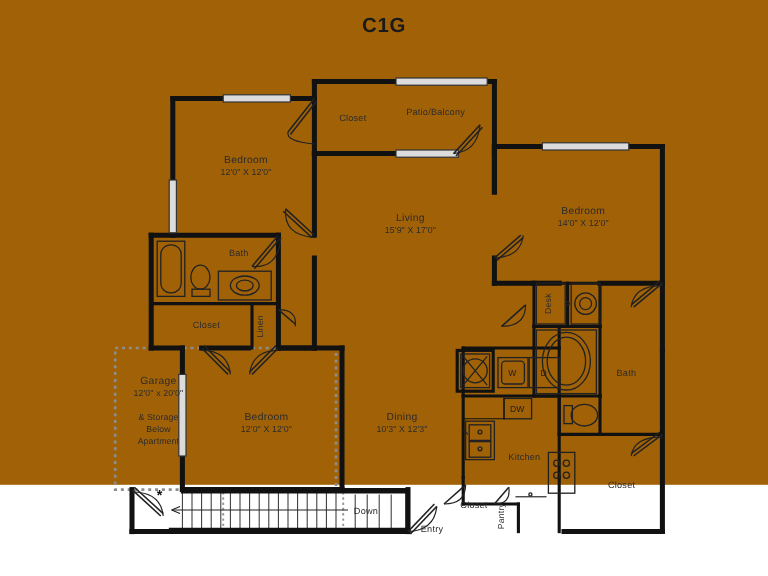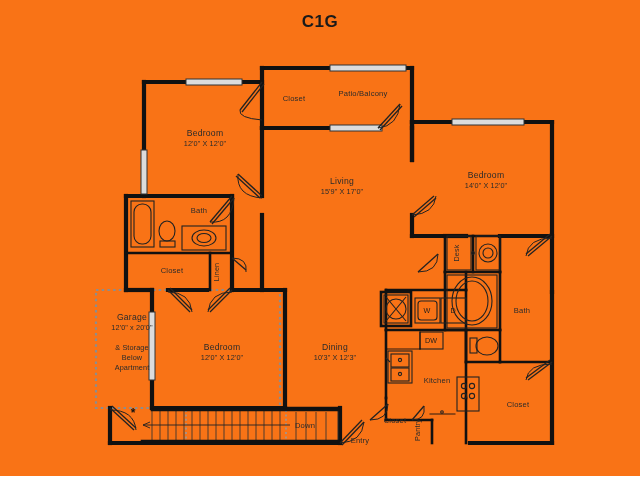--- a/index.html
+++ b/index.html
@@ -9,22 +9,22 @@
   }
   body {
     width: 640px;
     height: 480px;
     overflow: hidden;
     font-family: "Liberation Sans", sans-serif;
   }
   #page {
     position: relative;
     width: 640px;
-    height: 476px;
-    background: #f97316;
+    height: 404px;
+    background: #a16207;
   }
   #plan-title {
     position: absolute;
     top: 12px;
     left: 0;
     width: 640px;
     text-align: center;
     font-size: 17px;
     font-weight: bold;
     color: #1a1a1a;

